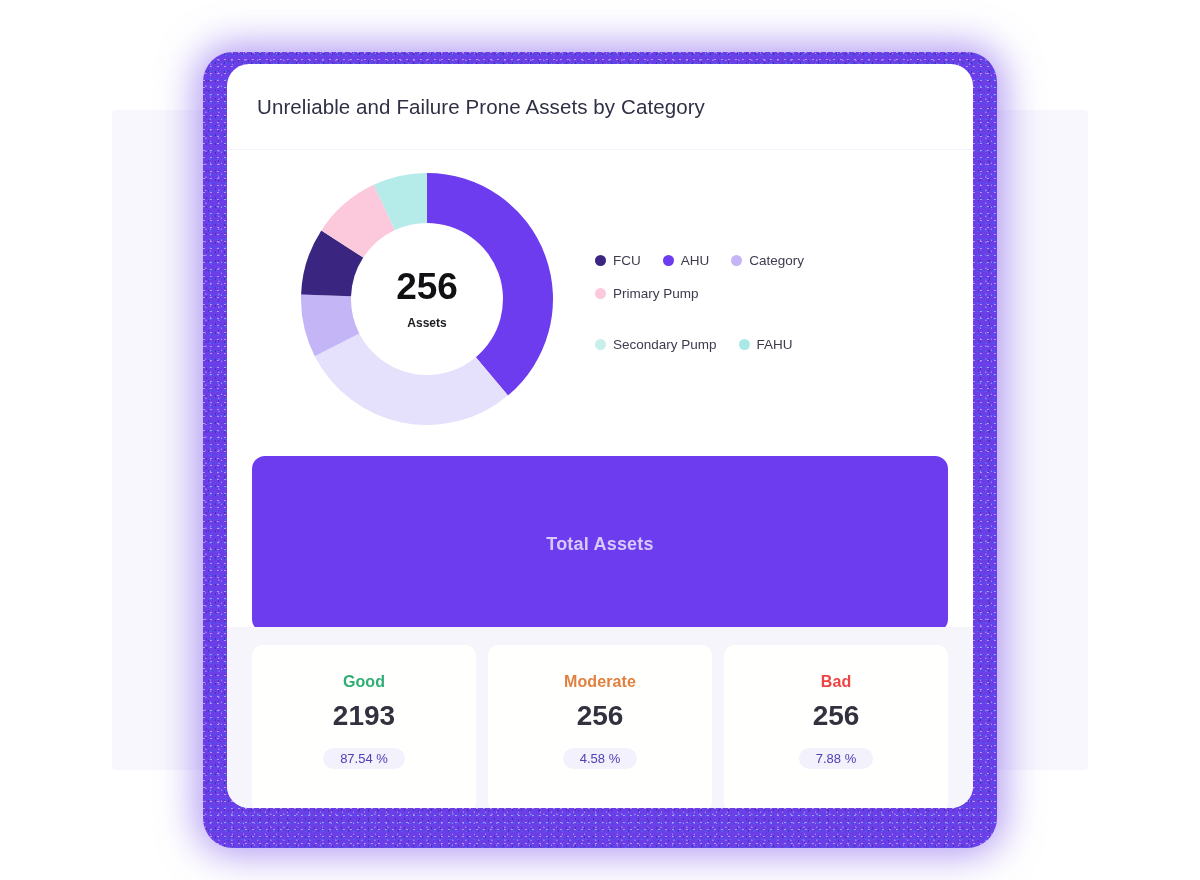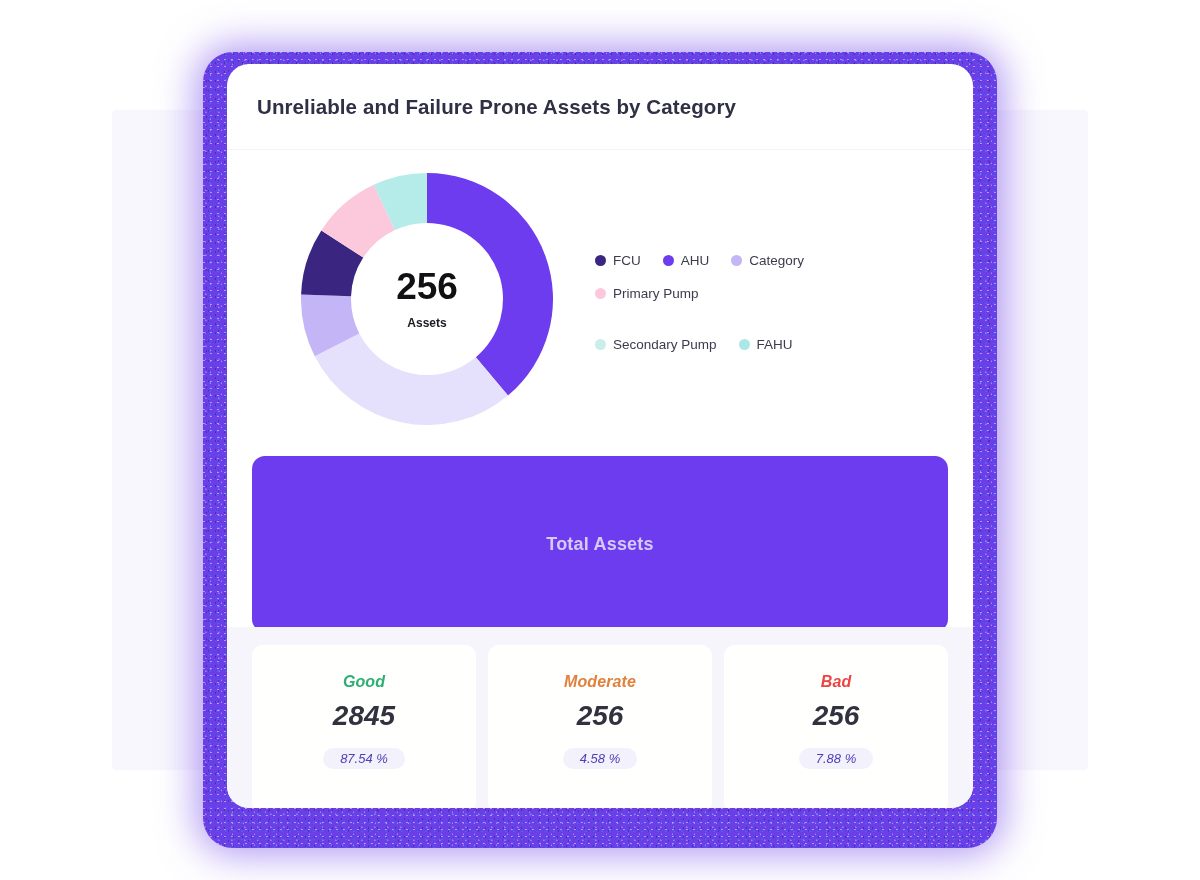--- a/index.html
+++ b/index.html
@@ -52,21 +52,21 @@
     overflow:hidden;
   }
 
   .card-header {
     height:86px;
     display:flex; align-items:center;
     padding:0 30px;
     border-bottom:1px solid #f4f2fc;
   }
   .card-title {
-    font-size:20.5px; font-weight:bold;
+    font-size:20.5px; font-weight:normal;
     color:#2f2f45; letter-spacing:.1px;
   }
 
   
   .chart-area {
     height:298px;
     display:flex; align-items:center;
     padding:0 12px 0 18px;
     position:relative;
   }
@@ -156,21 +156,21 @@
     border-radius:15px;
   }
   
   .stats-bg {
     position:absolute;
     left:0; right:0; bottom:0;
     height:181px;
     background:#f6f5fc;
     z-index:0;
   }
-  .stats-layer { position:relative; z-index:1;font-style:italic; }
+  .stats-layer { position:relative; z-index:1; }
 </style>
 </head>
 <body>
 
 <div class="stage">
 
   <div class="backdrop-panel"></div>
   <div class="glow-plate"></div>
   <div class="glow-noise"></div>
 
@@ -230,21 +230,21 @@
 
     <div class="total-banner">
       <div class="total-label">Total Assets</div>
     </div>
 
     <div class="stats-bg"></div>
     <div class="stats-layer">
       <div class="stats-row" id="stats-row">
           <div class="stat-card">
             <div class="stat-name" style="color: rgb(47, 174, 115);">Good</div>
-            <div class="stat-value">2845</div>
+            <div class="stat-value">2193</div>
             <div class="stat-badge">87.54 %</div>
           </div>
           <div class="stat-card">
             <div class="stat-name" style="color: rgb(224, 129, 63);">Moderate</div>
             <div class="stat-value">256</div>
             <div class="stat-badge">4.58 %</div>
           </div>
           <div class="stat-card">
             <div class="stat-name" style="color: #ef4444;">Bad</div>
             <div class="stat-value">256</div>

